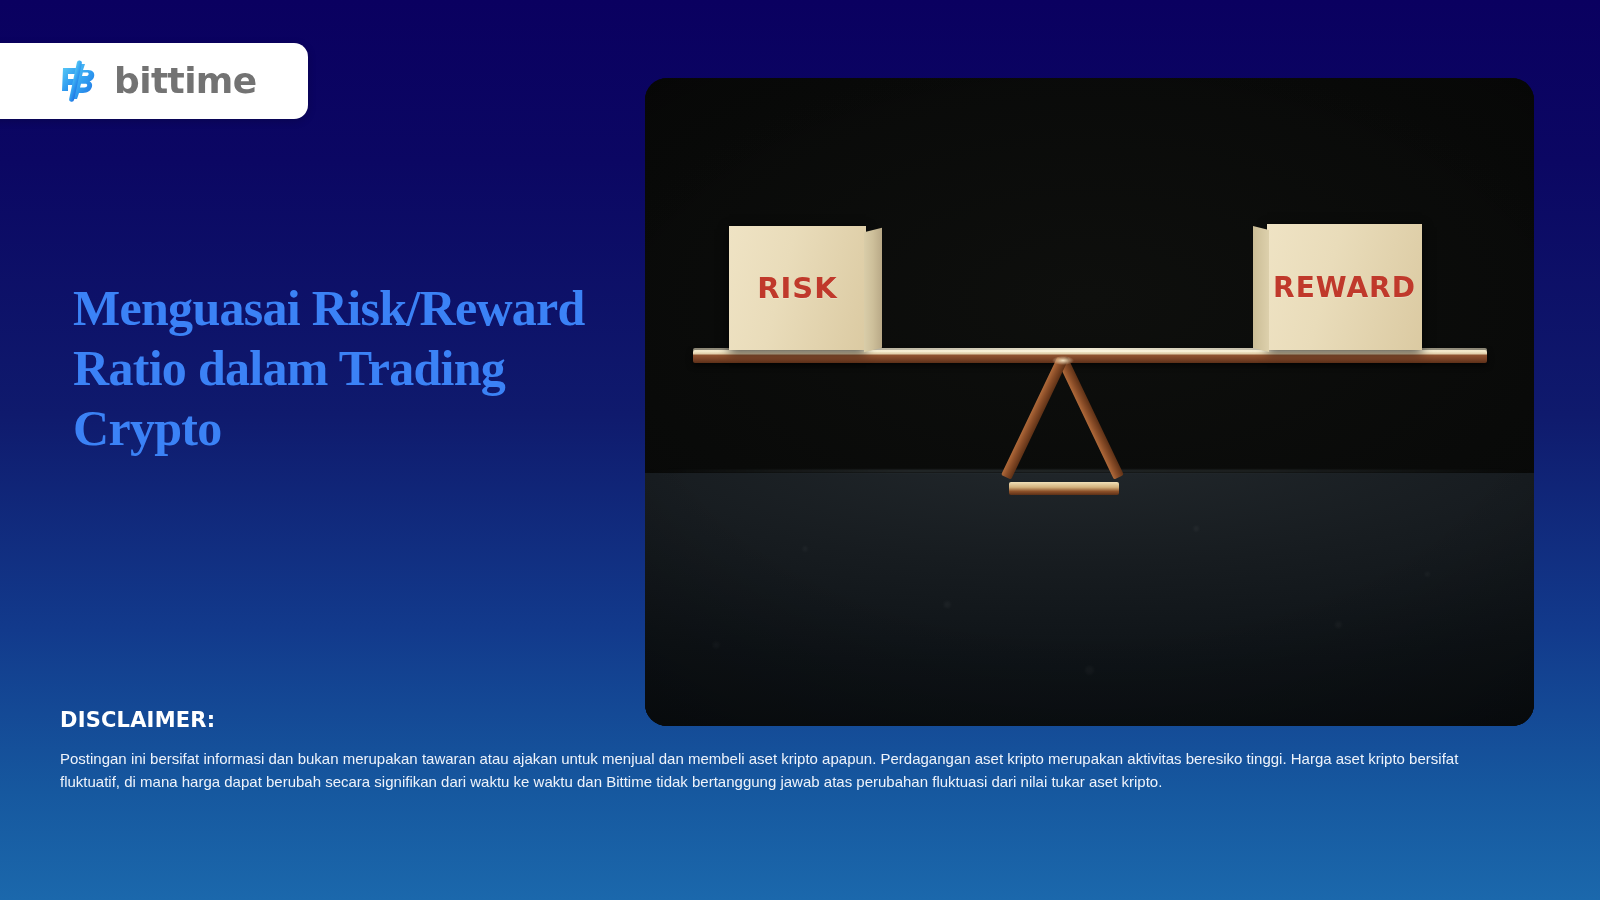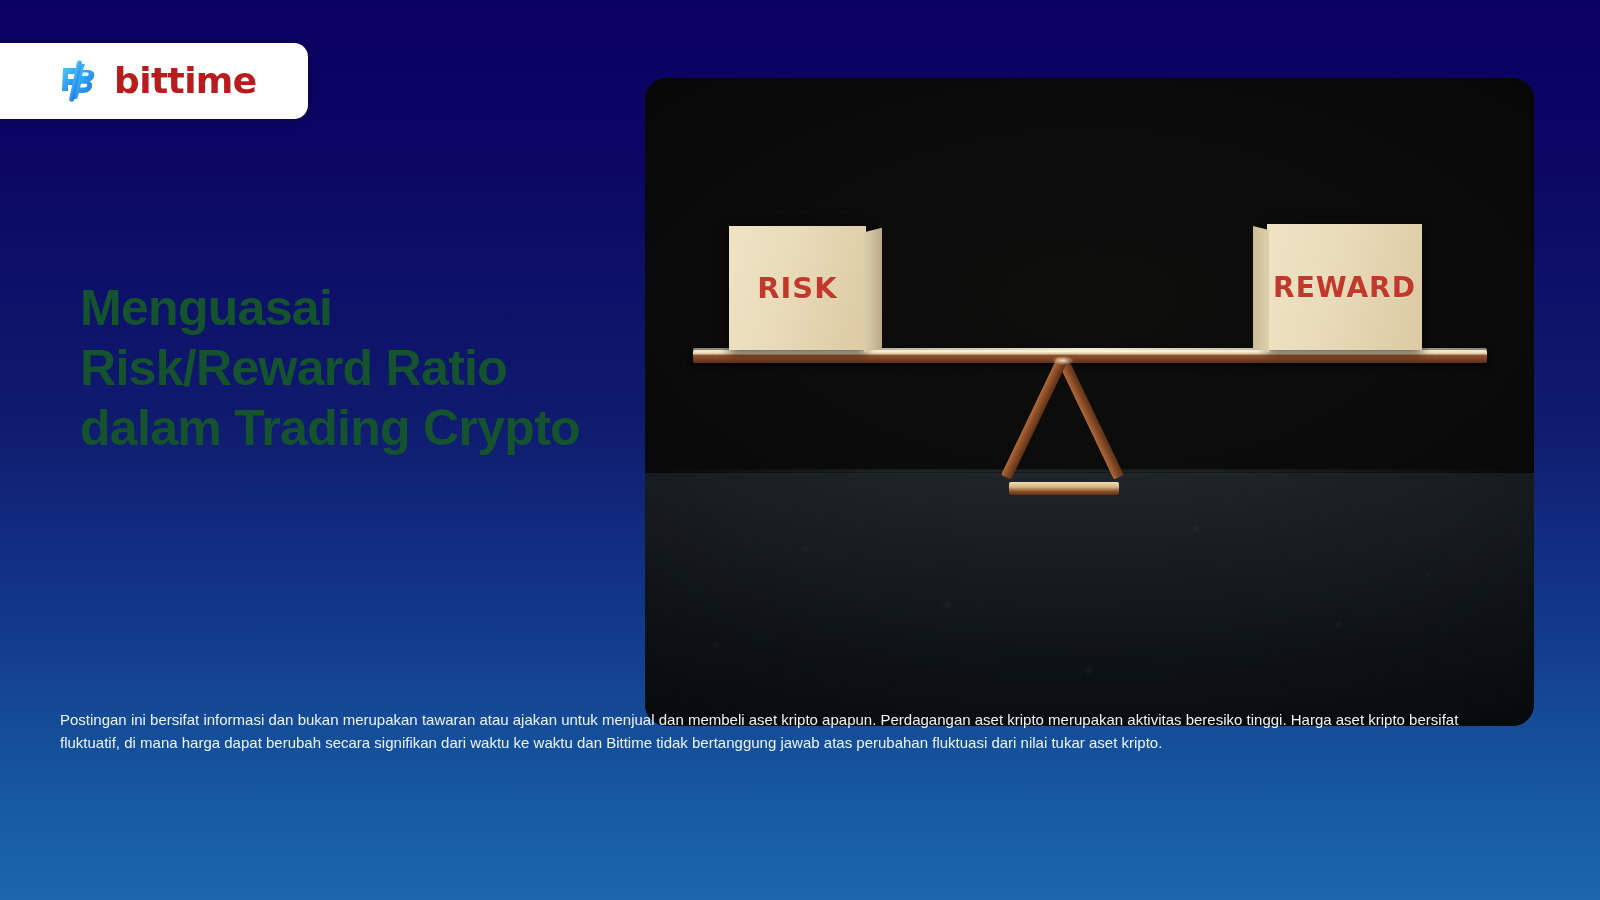--- a/index.html
+++ b/index.html
@@ -25,35 +25,35 @@
     width:348px; height:76px;
     background:#ffffff;
     border-radius:0 14px 14px 0;
     display:flex; align-items:center;
     padding-left:95px;
     gap:13px;
     box-shadow:0 2px 8px rgba(0,0,0,.18);
   }
   .logo-mark{ width:46px; height:46px; position:relative; flex:0 0 auto; }
   .logo-text{
-    font-size:36px; font-weight:700; color:#b91c1c;
+    font-size:36px; font-weight:700; color:#737373;
     letter-spacing:-0.6px; line-height:1;
     font-family:"DejaVu Sans", sans-serif;
   }
 
   
   .headline{
-    position:absolute; left:80px; top:278px;
+    position:absolute; left:73px; top:278px;
     width:520px;
-    color:#14532d;
+    color:#3b82f6;
     font-size:50px;
     font-weight:700;
     line-height:1.2;
     letter-spacing:-0.7px;
-    font-family:Liberation Sans, sans-serif;
+    font-family:Liberation Serif, serif;
   }
 
   
   .disclaimer{
     position:absolute; left:60px; top:708px;
     width:1420px;
     color:#ffffff;
   }
   .disclaimer-title{
     font-size:21px; font-weight:700; letter-spacing:.2px;
@@ -245,14 +245,15 @@
 
   <div class="block" id="block-reward">
     <span class="side left"></span>
     <span class="face">REWARD</span>
   </div>
 
   <div class="vignette"></div>
 </div>
 
 <div class="disclaimer">
+  <div class="disclaimer-title">DISCLAIMER:</div>
   <div class="disclaimer-body">Postingan ini bersifat informasi dan bukan merupakan tawaran atau ajakan untuk menjual dan membeli aset kripto apapun. Perdagangan aset kripto merupakan aktivitas beresiko tinggi. Harga aset kripto bersifat fluktuatif, di mana harga dapat berubah secara signifikan dari waktu ke waktu dan Bittime tidak bertanggung jawab atas perubahan fluktuasi dari nilai tukar aset kripto.</div>
 </div>
 
 </body></html>

